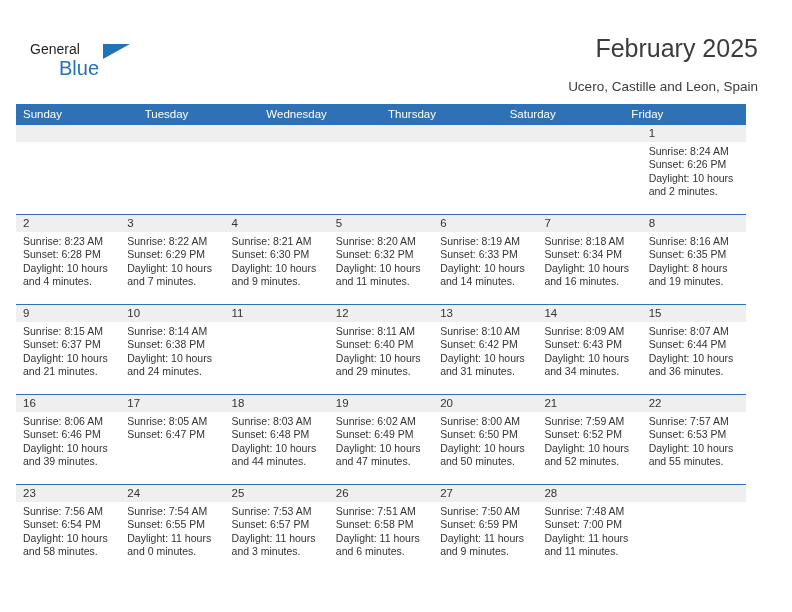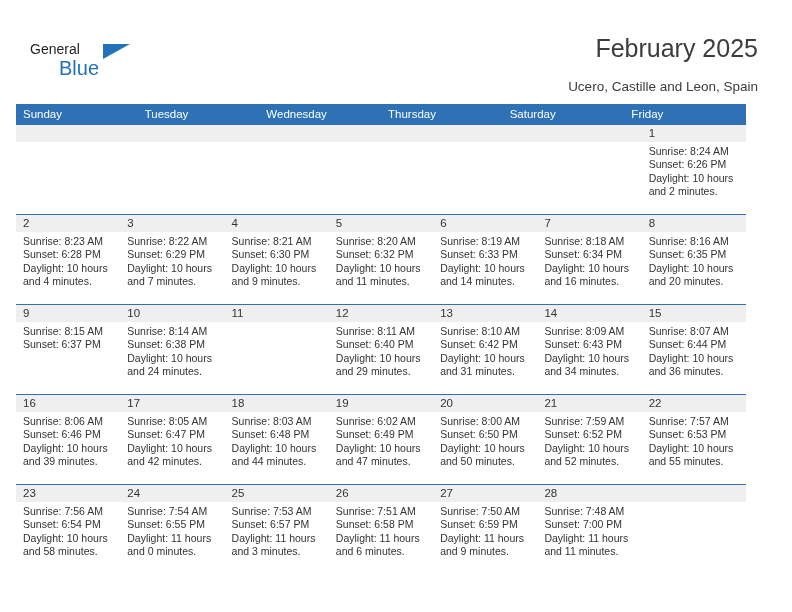--- a/index.html
+++ b/index.html
@@ -248,32 +248,33 @@
                 <div>Sunrise: 8:18 AM</div>
                 <div>Sunset: 6:34 PM</div>
                 <div>Daylight: 10 hours and 16 minutes.</div>
               </div>
             </div>
             <div class="daycell">
               <div class="numband">8</div>
               <div class="info">
                 <div>Sunrise: 8:16 AM</div>
                 <div>Sunset: 6:35 PM</div>
-                <div>Daylight: 10 hours and 20 minutes.</div>
+                <div>Daylight: 8 hours and 19 minutes.</div>
               </div>
             </div>
           </div>
         </div>
         <div class="week">
           <div class="week-inner">
             <div class="daycell">
               <div class="numband">9</div>
               <div class="info">
                 <div>Sunrise: 8:15 AM</div>
                 <div>Sunset: 6:37 PM</div>
+                <div>Daylight: 10 hours and 21 minutes.</div>
               </div>
             </div>
             <div class="daycell">
               <div class="numband">10</div>
               <div class="info">
                 <div>Sunrise: 8:14 AM</div>
                 <div>Sunset: 6:38 PM</div>
                 <div>Daylight: 10 hours and 24 minutes.</div>
               </div>
             </div>
@@ -322,21 +323,20 @@
                 <div>Sunrise: 8:06 AM</div>
                 <div>Sunset: 6:46 PM</div>
                 <div>Daylight: 10 hours and 39 minutes.</div>
               </div>
             </div>
             <div class="daycell">
               <div class="numband">17</div>
               <div class="info">
                 <div>Sunrise: 8:05 AM</div>
                 <div>Sunset: 6:47 PM</div>
-                <div>Daylight: 10 hours and 42 minutes.</div>
               </div>
             </div>
             <div class="daycell">
               <div class="numband">18</div>
               <div class="info">
                 <div>Sunrise: 8:03 AM</div>
                 <div>Sunset: 6:48 PM</div>
                 <div>Daylight: 10 hours and 44 minutes.</div>
               </div>
             </div>

